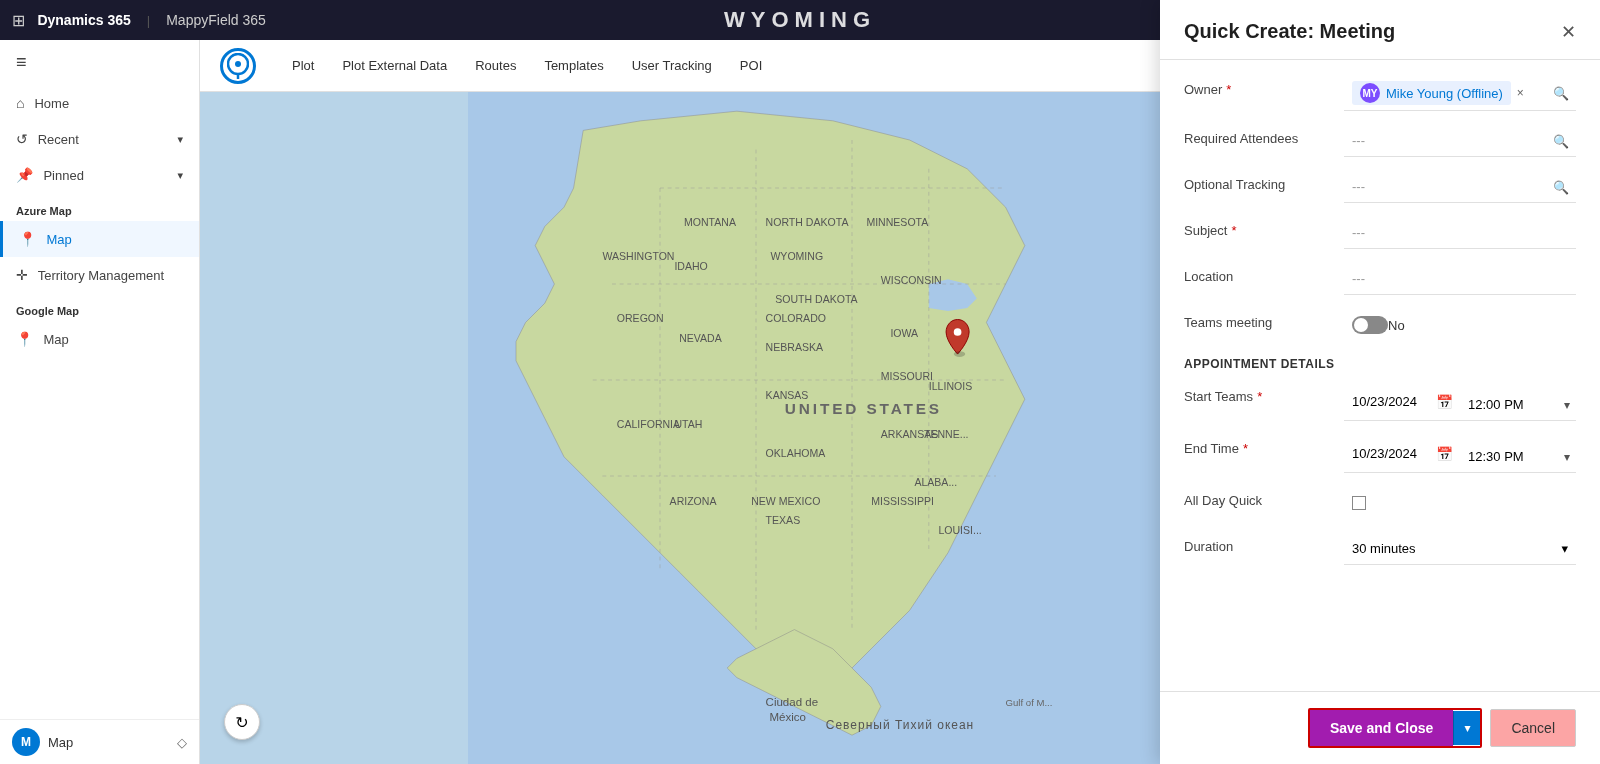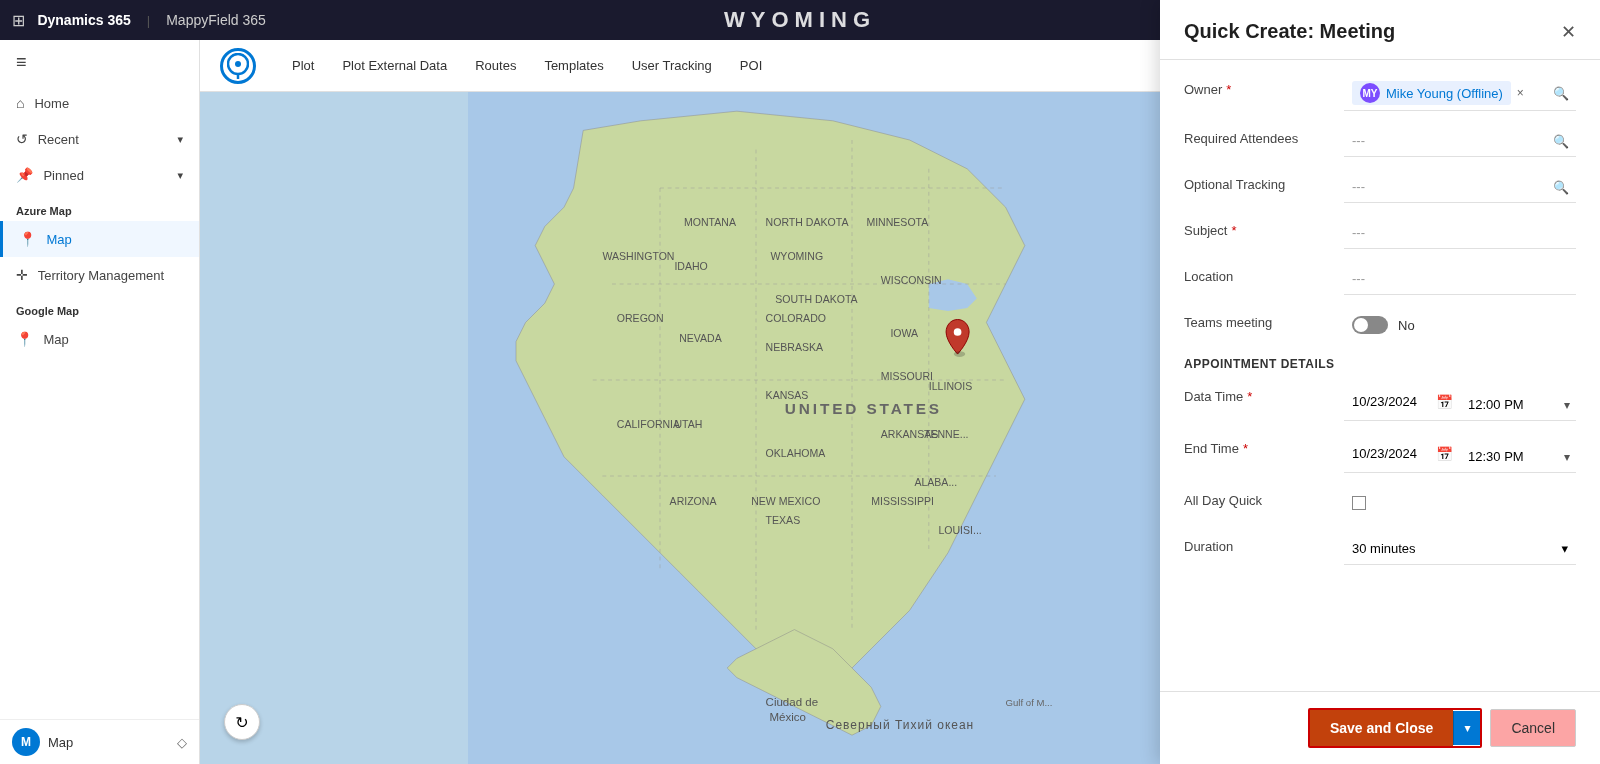--- a/index.html
+++ b/index.html
@@ -278,21 +278,20 @@
 
     .time-block {
       flex: 1;
       display: flex;
       flex-direction: row;
     }
 
     .toggle-container {
       display: flex;
       align-items: center;
-      gap: 10px;
     }
     .toggle {
       width: 36px; height: 18px;
       background: #888;
       border-radius: 9px;
       position: relative;
       cursor: pointer;
     }
     .toggle-knob {
       width: 14px; height: 14px;
@@ -336,21 +335,21 @@
     }
     .btn-save-close {
       display: flex;
       align-items: center;
       border: 2px solid #c00;
       border-radius: 2px;
       overflow: hidden;
       cursor: pointer;
     }
     .btn-save-main {
-      background: #c2410c;
+      background: #a21caf;
       color: #fff;
       border: none;
       padding: 10px 20px;
       font-size: 14px;
       font-weight: 600;
       cursor: pointer;
     }
     .btn-save-arrow {
       background: #0078d4;
       color: #fff;
@@ -590,21 +589,21 @@
             </div>
             <span class="toggle-label">No</span>
           </div>
         </div>
       </div>
 
       <div class="section-heading">APPOINTMENT DETAILS</div>
 
       <div class="qc-field">
         <div class="qc-label">
-          <span>Data Time</span>
+          <span>Start Teams</span>
           <span class="qc-required">*</span>
         </div>
         <div class="time-block">
           <div class="qc-date-field">
             <span>10/23/2024</span>
             <span class="cal-icon">📅</span>
           </div>
           <div class="qc-time-field">
             <span>12:00 PM</span>
             <span class="chev-icon">▾</span>

